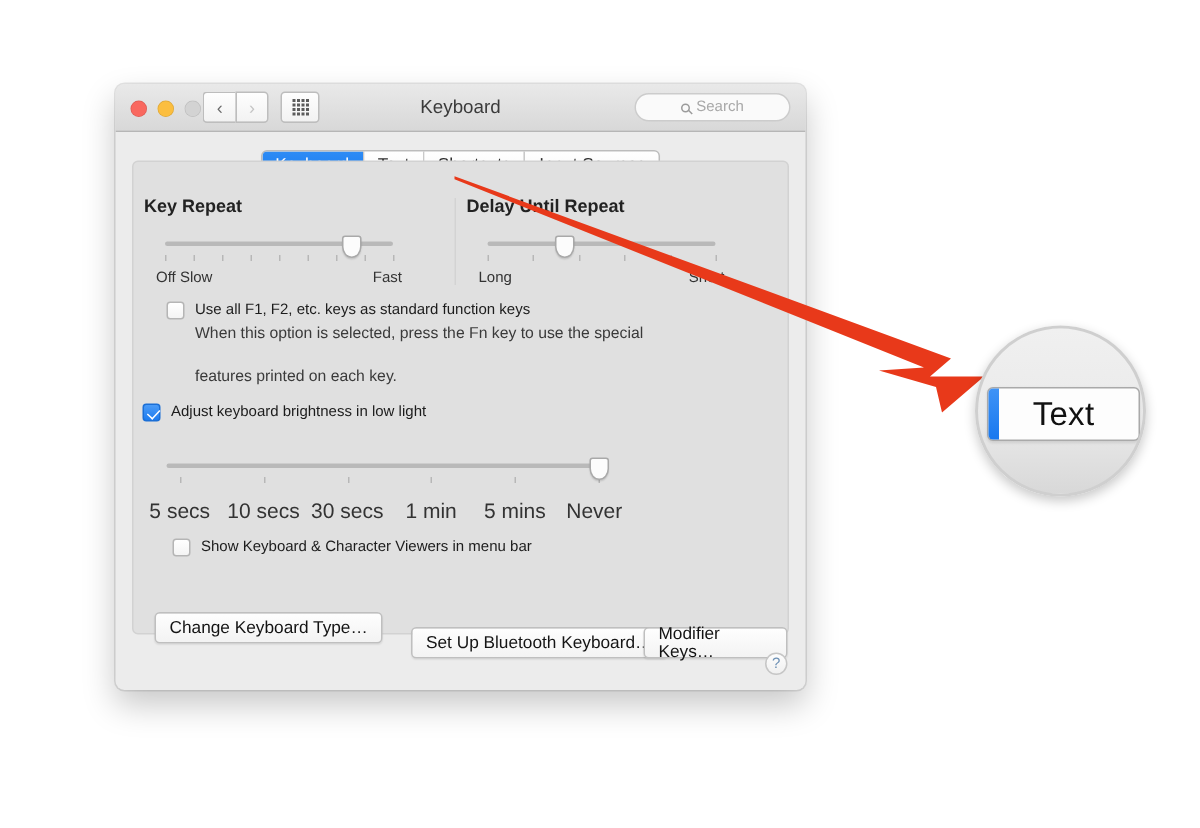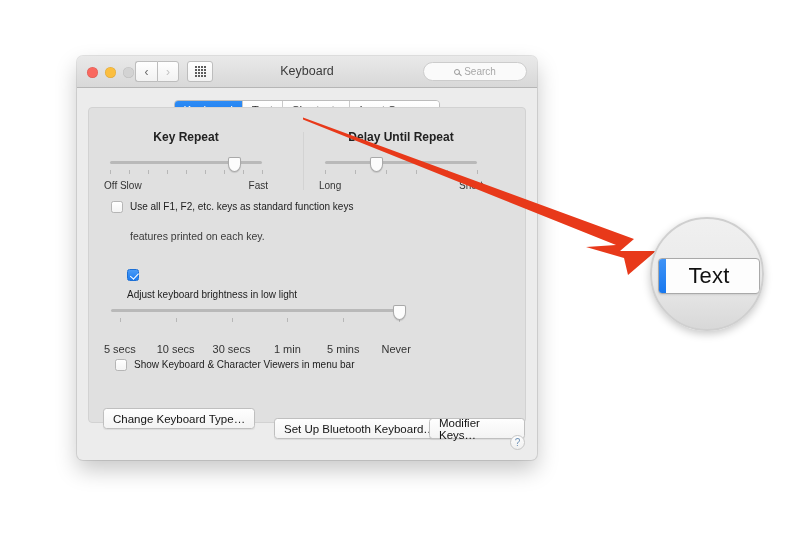--- a/index.html
+++ b/index.html
@@ -103,21 +103,21 @@
   #panel {
     position: absolute;
     left: 11px; top: 51px; right: 11px; bottom: 37px;
     background: #e0e0e0;
     border: 1px solid #d2d2d2;
     border-radius: 4px;
   }
 
   
   #slider-row { position: absolute; left: 0; right: 0; top: 22px; height: 66px; }
-  .slider-group { position: absolute; top: 0; width: 180px; text-align: center; }
+  .slider-group { position: absolute; top: 0; width: 180px; }
   #grp-keyrepeat { left: 7px; }
   #grp-delay { left: 222px; }
   .slider-title { font-size: 12px; color: #222; font-weight: bold; }
   .track-wrap { position: relative; margin: 13px auto 0; width: 152px; height: 22px; }
   .track {
     position: absolute; left: 0; right: 0; top: 4px;
     height: 3px; background: #b9b9b9; border-radius: 2px;
   }
   .ticks { position: absolute; left: 0; right: 0; top: 13px; height: 5px; }
   .ticks i { position: absolute; top: 0; width: 1px; height: 4px; background: #b7b7b7; }
@@ -163,22 +163,22 @@
   .cb-sub {
     font-size: 10.5px; color: #3a3a3a; line-height: 13px;
     margin-top: 2px;
   }
 
   
   #timeout-block { position: absolute; left: 22px; top: 186px; width: 300px; }
   #timeout-title { font-size: 11.5px; color: #1c1c1c; }
   #timeout-track-wrap { position: relative; margin-top: 11px; width: 294px; height: 22px; }
   #timeout-labels {
-    position: relative; width: 294px; margin-top: 16px;
-    height: 14px; font-size: 11px; color: #333;
+    position: relative; width: 294px; margin-top: 5px;
+    height: 14px; font-size: 14px; color: #333;
   }
   #timeout-labels span { position: absolute; transform: translateX(-50%); white-space: nowrap; }
 
   
   .pushbtn {
     position: absolute;
     height: 21px;
     background: linear-gradient(to bottom,#fefefe,#f3f3f3);
     border: 1px solid #bfbfbf; border-radius: 3.5px;
     font-size: 11.5px; color: #141414;
@@ -332,25 +332,26 @@
           <span class="lbl-left">Long</span>
           <span class="lbl-right">Short</span>
         </div>
       </div>
     </div>
 
     <div class="cbrow" style="left:22px; top:92px; width:340px;">
       <div class="checkbox"></div>
       <div>
         <div class="cb-label">Use all F1, F2, etc. keys as standard function keys</div>
+        <div class="cb-sub">When this option is selected, press the Fn key to use the special</div>
         <div class="cb-sub" style="margin-top:16px">features printed on each key.</div>
       </div>
     </div>
 
-    <div class="cbrow" style="left:38px; top:160px;flex-direction:column;">
+    <div class="cbrow" style="left:6px; top:160px;">
       <div class="checkbox checked"></div>
       <div class="cb-label">Adjust keyboard brightness in low light</div>
     </div>
 
     <div id="timeout-block">
       <div id="timeout-track-wrap" class="track-wrap" style="width:294px;margin:11px 0 0 0;">
         <div class="track"></div>
         <div class="ticks">
           <i style="left:3%"></i>
             <i style="left:22%"></i>

